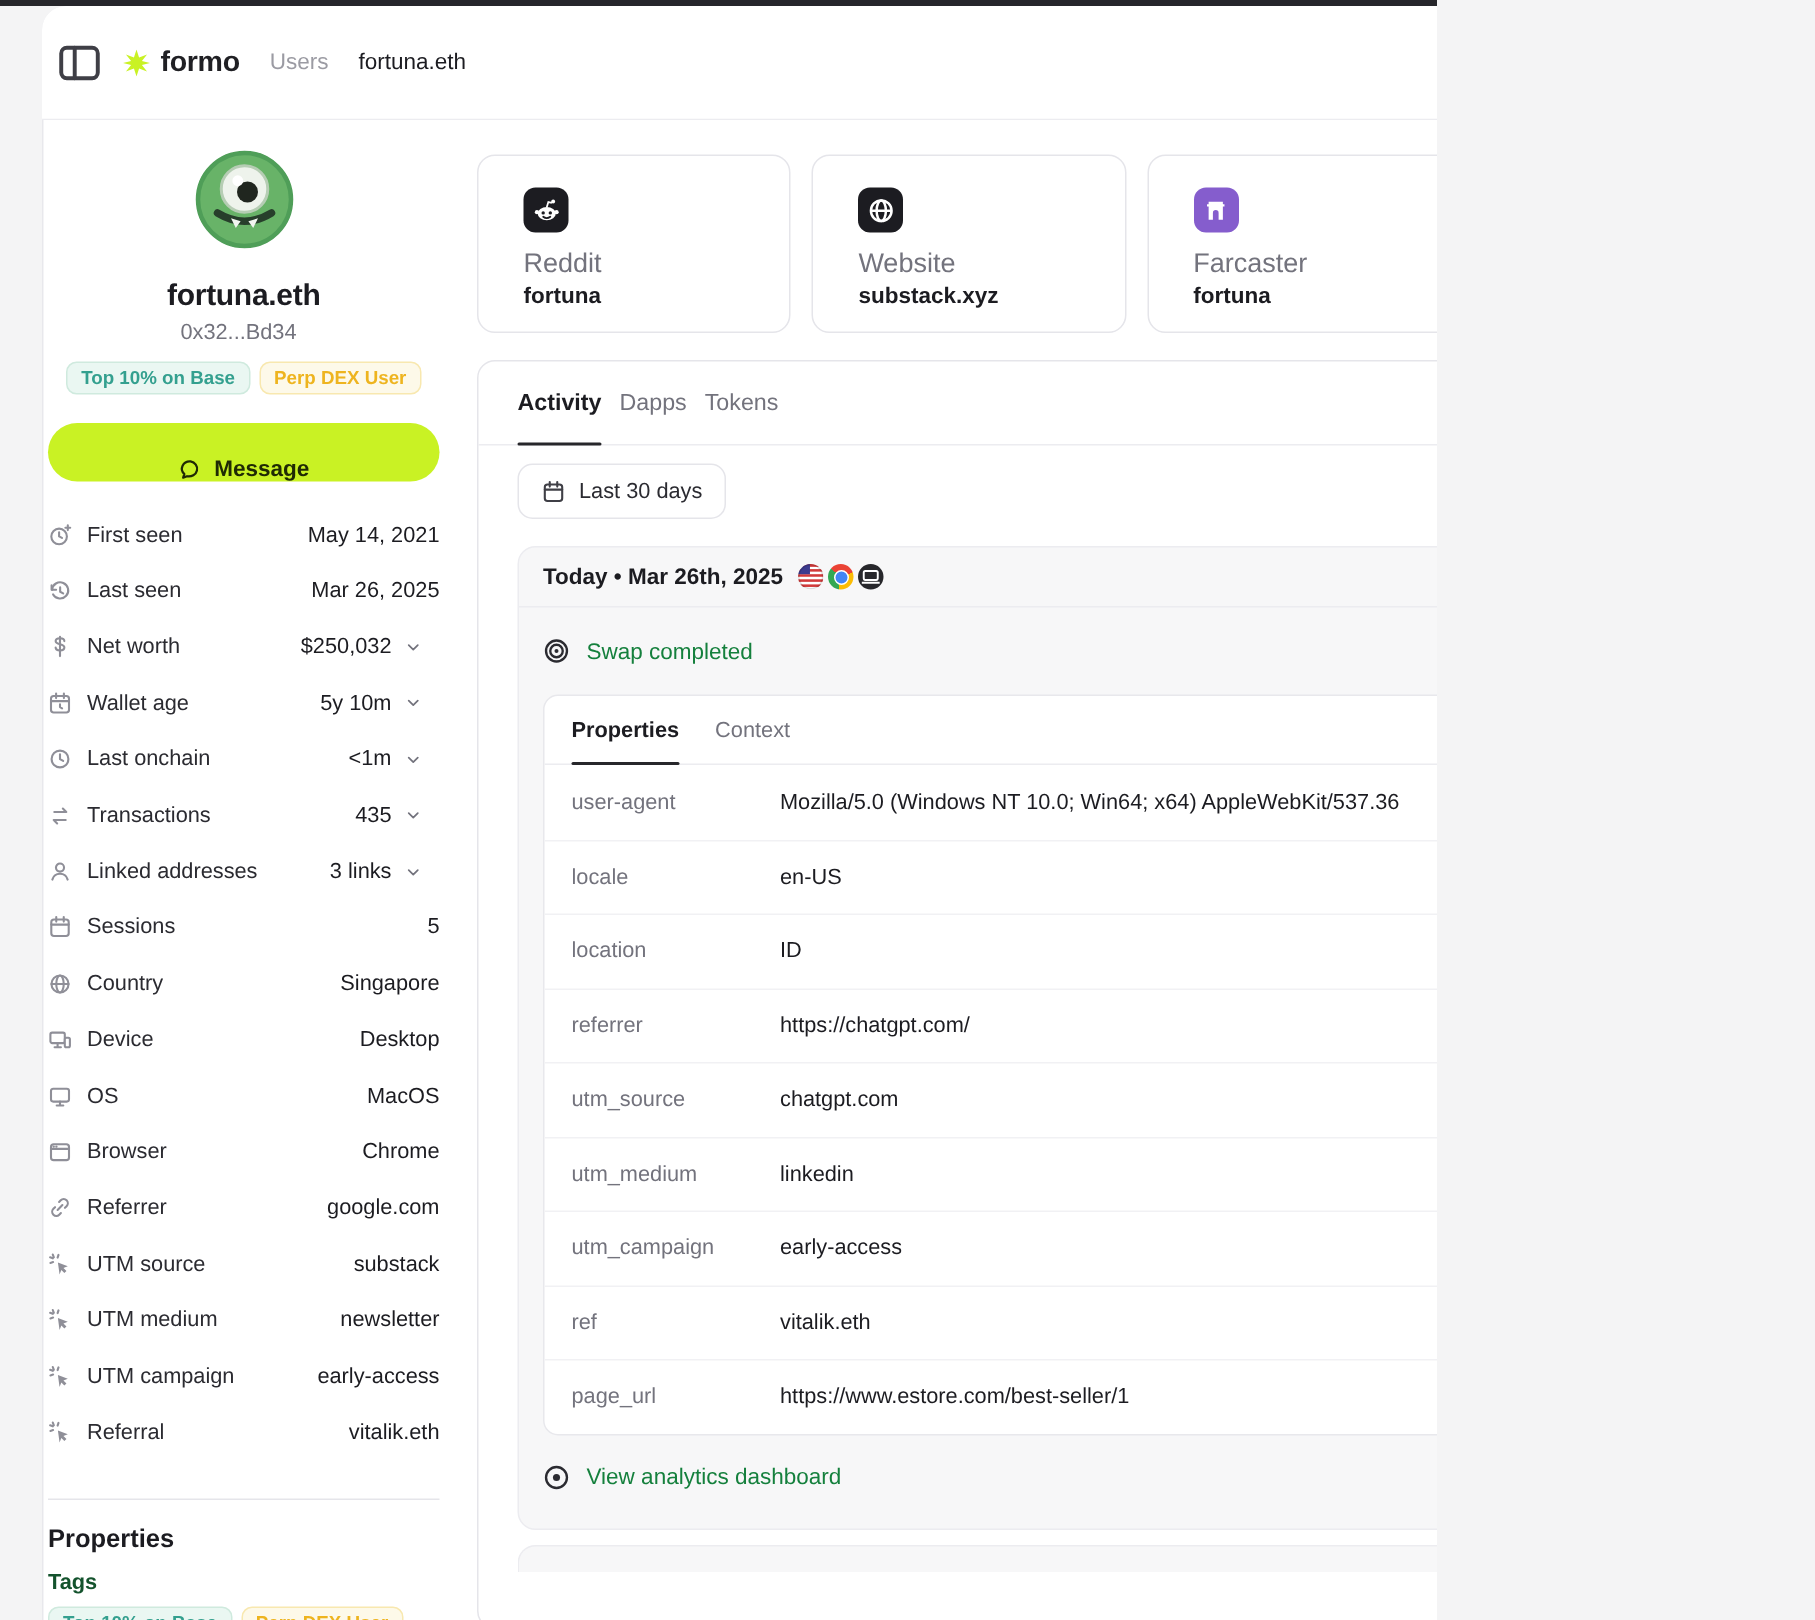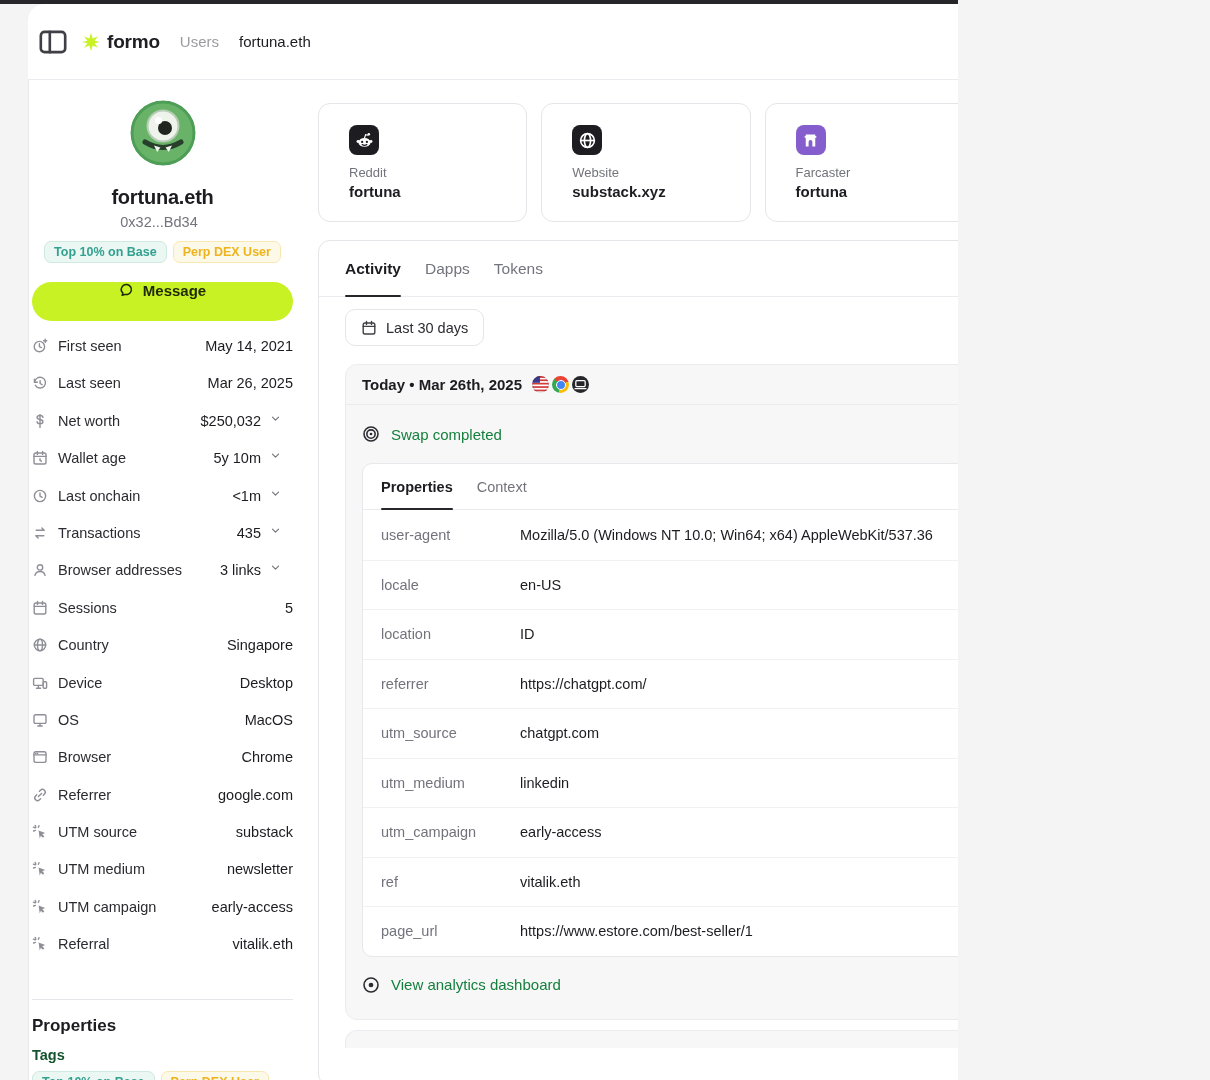--- a/index.html
+++ b/index.html
@@ -29,47 +29,47 @@
   .profile { position:absolute; left:32px; top:100px; width:261px; }
   .avatar-wrap { display:flex; justify-content:center; }
   .avatar { width:66px; height:66px; border-radius:50%; overflow:hidden; display:block; }
   .p-name { margin-top:20px; text-align:center; font-size:20px; font-weight:700; color:#1c1c21; letter-spacing:-0.2px; }
   .p-addr { margin-top:5px; display:flex; align-items:center; justify-content:center; gap:7px; font-size:14.5px; color:#73737d; }
   .copy-btn { color:#8f8f98; cursor:pointer; display:flex; }
   .chips { margin-top:11px; display:flex; justify-content:center; gap:6px; flex-wrap:wrap; }
   .chip { font-size:12.5px; font-weight:700; padding:3px 9px; border-radius:7px; border:1px solid transparent; white-space:nowrap; }
   .chip.teal { color:#34a08f; background:#eaf7f2; border-color:#cfeade; }
   .chip.amber { color:#eeb41f; background:#fdf9e9; border-color:#f8e8af; }
-  .msg-btn { margin-top:19px; width:100%; height:39px; border:none; border-radius:20px; background:#c9f224; color:#1f2a04; font-size:15px; font-weight:700; font-family:inherit; display:flex; align-items:flex-start; justify-content:center; gap:8px; cursor:pointer; }
+  .msg-btn { margin-top:19px; width:100%; height:39px; border:none; border-radius:20px; background:#c9f224; color:#1f2a04; font-size:15px; font-weight:700; font-family:inherit; display:flex; align-items:flex-end; justify-content:center; gap:8px; cursor:pointer; }
   .stats { margin-top:17px; }
-  .stat-row { height:37.4px; display:flex; align-items:flex-start; }
+  .stat-row { height:37.4px; display:flex; align-items:center; }
   .stat-row .icn { color:#8f8f98; width:16px; margin-right:10px; }
   .stat-label { font-size:14.5px; color:#2b2b31; }
   .stat-spacer { flex:1; }
   .stat-value { font-size:14.5px; color:#1c1c21; text-align:right; }
   .stat-row .caret { color:#73737d; margin-left:6px; }
   .p-divider { margin-top:25px; border-top:1px solid #e5e5ea; }
   .p-sec-head { margin-top:16px; display:flex; align-items:center; justify-content:space-between; }
   .p-sec-title { font-size:17px; font-weight:700; color:#1c1c21; }
   .plus-btn { color:#4b4b52; cursor:pointer; display:flex; }
   .tags-title { margin-top:11px; font-size:14.5px; font-weight:700; color:#14532d; }
   .tags-row { margin-top:8px; display:flex; align-items:center; gap:6px; }
   .tags-row .plus-btn { color:#73737d; }
 
   
   .main { position:absolute; left:318px; top:103px; width:879px; }
   .cards { display:flex; gap:14px; }
   .scard { flex:1; height:119px; background:#fff; border:1px solid #e5e5ea; border-radius:12px; padding:21px 30px; cursor:pointer; }
   .scard-icon { width:30px; height:30px; border-radius:8px; display:flex; align-items:center; justify-content:center; }
   .scard-icon svg { width:19px; height:19px; display:block; }
-  .scard-label { margin-top:10px; font-size:13px; color:#73737d; }
+  .scard-label { margin-top:10px; font-size:18px; color:#73737d; }
   .scard-value { margin-top:3px; font-size:15px; font-weight:700; color:#1c1c21; }
 
   .panel { margin-top:18px; background:#fff; border:1px solid #e5e5ea; border-radius:12px; min-height:846px; }
-  .tabs { display:flex; gap:24px; padding:0 26px; height:56px; align-items:stretch; border-bottom:1px solid #ececf0; }
+  .tabs { display:flex; gap:12px; padding:0 26px; height:56px; align-items:stretch; border-bottom:1px solid #ececf0; }
   .tab { display:flex; align-items:center; font-size:15.5px; color:#73737d; cursor:pointer; position:relative; }
   .tab.active { color:#1c1c21; font-weight:700; }
   .tab.active::after { content:""; position:absolute; left:0; right:0; bottom:-1px; height:2px; background:#27272b; border-radius:2px; }
   .date-filter { margin:12px 0 0 26px; height:37px; padding:0 15px; display:inline-flex; align-items:center; gap:9px; border:1px solid #e5e5ea; border-radius:10px; background:#fff; font-size:14.5px; color:#2b2b31; font-family:inherit; cursor:pointer; }
   .date-filter .icn { color:#3f3f46; }
 
   .group { margin:18px 26px 0 26px; background:#f7f7f8; border:1px solid #ececf0; border-radius:12px; padding-bottom:12px; }
   .group-head { height:40px; display:flex; align-items:center; padding:0 16px; border-bottom:1px solid #ececf0; }
   .group-date { font-size:15px; font-weight:700; color:#1c1c21; }
   .badges { display:flex; align-items:center; gap:3px; margin-left:10px; }
@@ -260,21 +260,21 @@
             </svg>
           </span>
         </div>
         <div class="stat-row">
           <span class="icn ">
             <svg viewBox="0 0 16 16" fill="none" stroke="currentColor" stroke-width="1.4" stroke-linecap="round" stroke-linejoin="round">
               <circle cx="8" cy="5.4" r="2.7"></circle>
               <path d="M2.9 13.4c.7-2.5 2.7-3.9 5.1-3.9s4.4 1.4 5.1 3.9"></path>
             </svg>
           </span>
-          <span class="stat-label">Browser addresses</span>
+          <span class="stat-label">Linked addresses</span>
           <span class="stat-spacer"></span>
           <span class="stat-value">3 links</span>
           <span class="icn caret">
             <svg viewBox="0 0 16 16" fill="none" stroke="currentColor" stroke-width="1.4" stroke-linecap="round" stroke-linejoin="round">
               <path d="M3.6 6l4.4 4.3L12.4 6" stroke-width="1.7"></path>
             </svg>
           </span>
         </div>
         <div class="stat-row">
           <span class="icn ">

